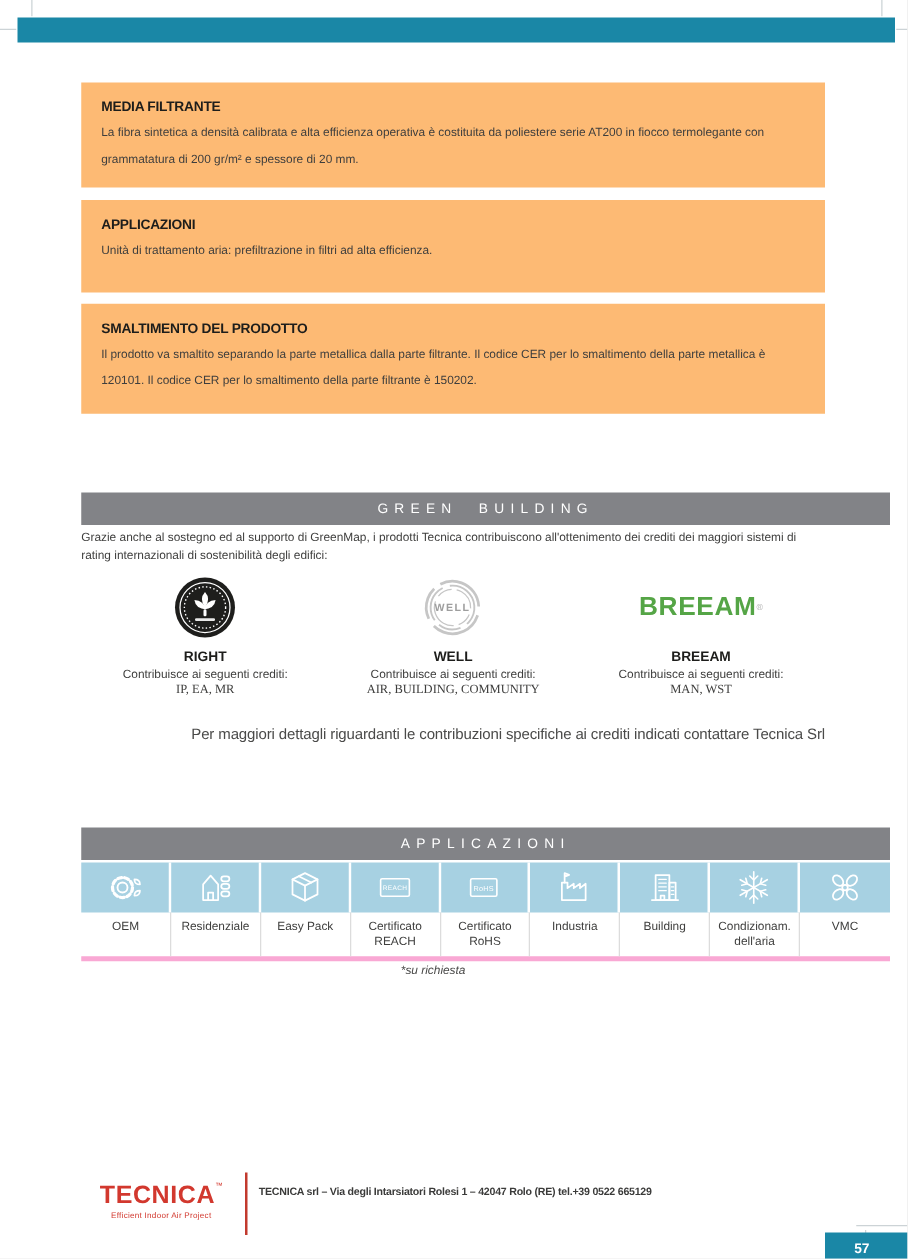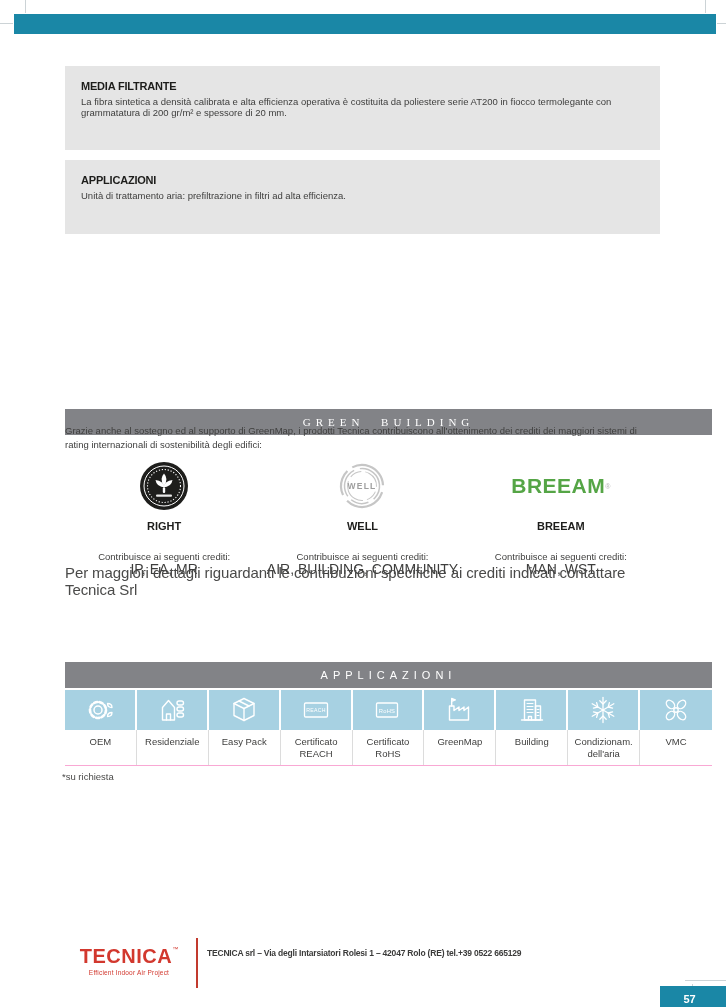--- a/index.html
+++ b/index.html
@@ -4,58 +4,58 @@
 <style>
   html,body{margin:0;padding:0;background:#e8e8e8;}
   .page{position:relative;width:726px;height:1007px;background:#ffffff;
         font-family:"Liberation Sans","DejaVu Sans",sans-serif;color:#3e3e3d;overflow:hidden;}
 
   
   .topbar{position:absolute;left:14px;top:14px;width:702px;height:20px;background:#1a87a6;}
   .crop{position:absolute;background:#ccd3d6;}
 
   
-  .sec{position:absolute;left:65px;width:595px;background:#e5e5e5;box-sizing:border-box;padding:14px 16px 0 16px;}
+  .sec{position:absolute;left:65px;width:595px;background:#fdba74;box-sizing:border-box;padding:14px 16px 0 16px;}
   .sec h3{margin:0 0 4px 0;font-size:11px;font-weight:bold;color:#1d1d1b;letter-spacing:-0.2px;}
-  .sec p{margin:0;font-size:9.5px;line-height:11px;color:#3e3e3d;}
+  .sec p{margin:0;font-size:9.5px;line-height:21px;color:#3e3e3d;}
 
   
   .banner{position:absolute;left:65px;width:647px;height:26px;background:#828387;
           display:flex;align-items:center;justify-content:center;}
   .banner span{color:#ffffff;font-size:11px;letter-spacing:5px;word-spacing:9px;font-weight:400;}
 
   .gb-intro{position:absolute;left:65px;top:424px;width:597px;font-size:9.5px;line-height:14px;color:#3e3e3d;}
 
   
   .certs{position:absolute;left:65px;top:456px;width:595px;display:flex;}
   .cert{flex:1;text-align:center;}
   .cert .logo-area{height:60px;display:flex;align-items:center;justify-content:center;}
   .cert .cert-name{font-size:11px;font-weight:bold;color:#1d1d1b;margin-top:4px;}
-  .cert .cred{font-size:9.5px;color:#3e3e3d;margin-top:19px;line-height:12px;}
-  .cert .cred2{font-size:14px;color:#3e3e3d;line-height:12px;}
+  .cert .cred{font-size:9.5px;color:#3e3e3d;margin-top:2px;line-height:12px;}
+  .cert .cred2{font-size:10px;color:#3e3e3d;line-height:12px;font-family:Liberation Serif, serif;}
   .breeam-word{font-size:21px;letter-spacing:0.5px;font-weight:600;color:#55a546;}
   .breeam-mark{font-size:7px;color:#b5b5b5;vertical-align:top;}
 
-  .gb-note{position:absolute;left:65px;top:564px;width:595px;text-align:left;
-           font-size:15px;color:#4a4a49;letter-spacing:-0.1px;}
+  .gb-note{position:absolute;left:65px;top:580px;width:595px;text-align:right;
+           font-size:12px;color:#4a4a49;letter-spacing:-0.1px;}
 
   
   .app-table{position:absolute;left:65px;top:690px;width:647px;}
   .app-icons{display:grid;grid-template-columns:repeat(9,1fr);}
   .app-icon-cell{background:#a7d1e2;height:40px;display:flex;align-items:center;justify-content:center;
                  border-right:2px solid #ffffff;box-sizing:border-box;}
   .app-icon-cell:last-child{border-right:none;}
-  .app-labels{display:grid;grid-template-columns:repeat(9,1fr);border-bottom:1px solid #f9a8d4;}
+  .app-labels{display:grid;grid-template-columns:repeat(9,1fr);border-bottom:4px solid #f9a8d4;}
   .app-label-cell{min-height:35px;box-sizing:border-box;padding:6px 2px 4px 2px;text-align:center;
                   font-size:9.5px;line-height:11.5px;color:#3e3e3d;border-right:1px solid #dcdcdc;}
   .app-label-cell:last-child{border-right:none;}
   .cell-icon{display:block;}
 
-  .footnote{position:absolute;left:62px;top:771px;width:595px;text-align:left;
-            font-size:9.5px;color:#4a4a49;}
+  .footnote{position:absolute;left:49px;top:771px;width:595px;text-align:center;
+            font-size:9.5px;color:#4a4a49;font-style:italic;}
 
   
   .brandblock{position:absolute;left:66px;top:946px;width:126px;text-align:center;}
   .brand-word{font-size:20px;font-weight:800;color:#d2382e;letter-spacing:0.5px;line-height:20px;margin-top:20px;}
   .brand-tm{font-size:6px;color:#d2382e;vertical-align:top;}
   .brand-tag{font-size:6.5px;color:#d2382e;margin-top:2px;letter-spacing:0.2px;}
   .footer-divider{position:absolute;left:196px;top:938px;width:2px;height:50px;background:#c23a2e;}
   .footer-text{position:absolute;left:207px;top:947px;width:410px;
                font-size:8.5px;font-weight:bold;line-height:12px;color:#3b3b3a;letter-spacing:-0.2px;}
   .pagebox{position:absolute;left:660px;top:948px;width:89px;height:25px;background:#1a87a6;
@@ -77,22 +77,26 @@
   <div class="topbar"></div>
 
   <div class="sec" style="top:66px;height:84px;">
     <h3>MEDIA FILTRANTE</h3>
     <p>La fibra sintetica a densità calibrata e alta efficienza operativa è costituita da poliestere serie AT200 in fiocco termolegante con grammatatura di 200 gr/m²  e spessore di 20  mm.</p>
   </div>
   <div class="sec" style="top:160px;height:74px;">
     <h3>APPLICAZIONI</h3>
     <p>Unità di trattamento aria: prefiltrazione in filtri ad alta efficienza.</p>
   </div>
-
-  <div class="banner" style="top:409px;font-family:Liberation Serif, serif;">
+  <div class="sec" style="top:243px;height:88px;">
+    <h3>SMALTIMENTO DEL PRODOTTO</h3>
+    <p>Il prodotto va smaltito separando la parte metallica dalla parte filtrante. Il codice CER per lo smaltimento della parte metallica è 120101. Il codice CER per lo smaltimento della parte filtrante è 150202.</p>
+  </div>
+
+  <div class="banner" style="top:394px;">
     <span>GREEN BUILDING</span>
   </div>
   <div class="gb-intro">Grazie anche al sostegno ed al supporto di GreenMap, i prodotti Tecnica contribuiscono all'ottenimento dei crediti dei maggiori sistemi di rating internazionali di sostenibilità degli edifici:</div>
 
   <div class="certs">
 
     <div class="cert">
       <div class="logo-area">
         <svg width="52" height="52" viewBox="0 0 52 52">
           <circle cx="26" cy="26" r="24" fill="#1e1e1c"></circle>
@@ -238,21 +242,21 @@
         </svg>
       </div>
     </div>
 
     <div class="app-labels">
       <div class="app-label-cell">OEM</div>
       <div class="app-label-cell">Residenziale</div>
       <div class="app-label-cell">Easy Pack</div>
       <div class="app-label-cell">Certificato REACH</div>
       <div class="app-label-cell">Certificato RoHS</div>
-      <div class="app-label-cell">GreenMap</div>
+      <div class="app-label-cell">Industria</div>
       <div class="app-label-cell">Building</div>
       <div class="app-label-cell">Condizionam. dell'aria</div>
       <div class="app-label-cell">VMC</div>
     </div>
   </div>
 
   <div class="footnote">*su richiesta</div>
 
   <div class="brandblock">
     <div>

